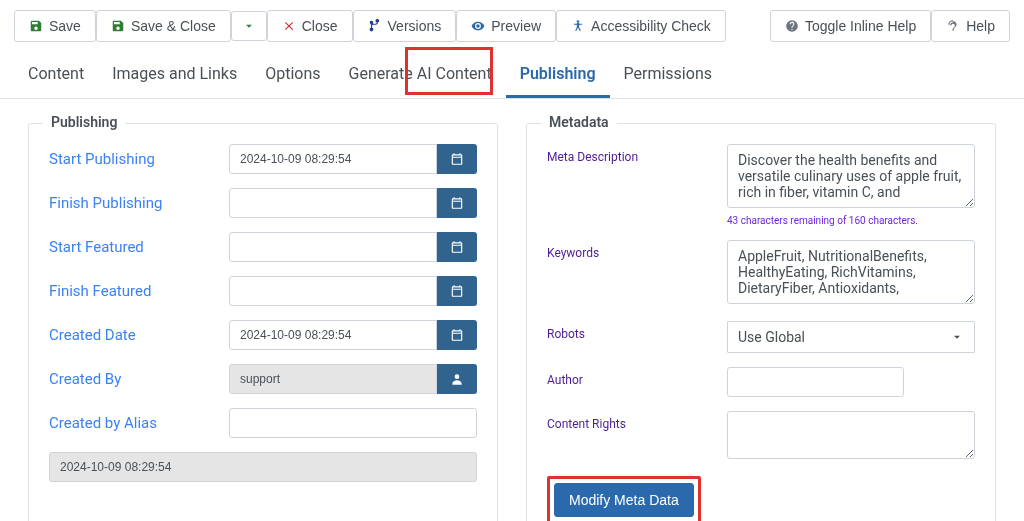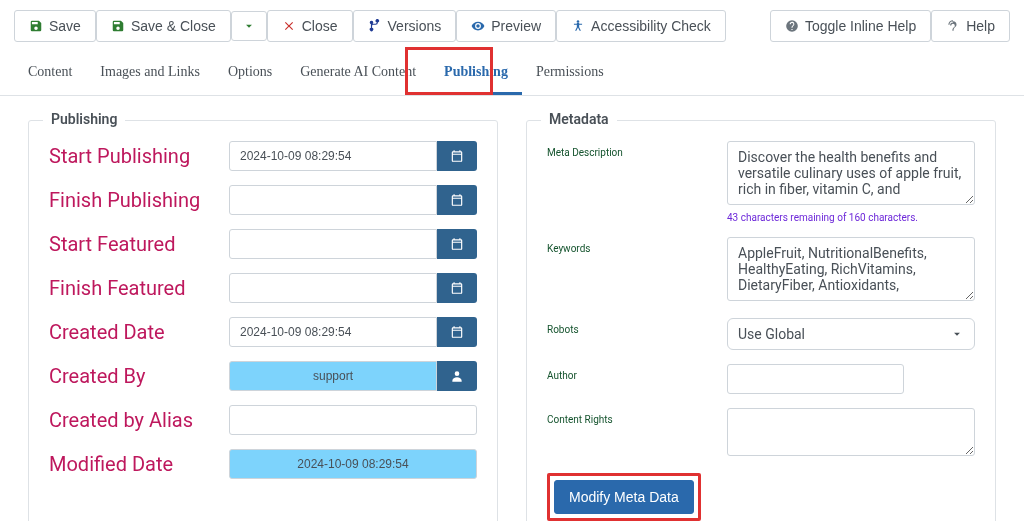--- a/index.html
+++ b/index.html
@@ -9,42 +9,42 @@
 .btn.caret { padding: 7px 10px; }
 .spacer { flex: 1; }
 .icon-svg { width: 14px; height: 14px; display: inline-block; }
 .green { fill: #2f7d32; }
 .red { fill: #c9302c; }
 .blue { fill: #1f3a93; }
 .bluelight { fill: #2a69ac; }
 .gray { fill: #6c757d; }
 
 .tabs { display: flex; border-bottom: 1px solid #dee2e6; padding: 0 14px; position: relative; }
-.tab { padding: 12px 14px; font-size: 14px; color: #495057; cursor: pointer; border-bottom: 2px solid transparent; font-family: Liberation Serif, serif; }
+.tab { padding: 12px 14px; font-size: 16px; color: #495057; cursor: pointer; border-bottom: 2px solid transparent; }
 .tab.active { color: #2a69ac; font-weight: 600; border-bottom: 3px solid #2a69ac; }
 .tab-highlight { position: absolute; border: 3px solid #e03131; pointer-events: none; }
 
 .panels { display: flex; gap: 28px; padding: 24px 28px; }
 .panel { flex: 1; border: 1px solid #dee2e6; border-radius: 3px; padding: 20px 20px 10px 20px; position: relative; }
 .panel-legend { position: absolute; top: -10px; left: 14px; background: #fff; padding: 0 8px; font-weight: 600; color: #495057; font-size: 14px; }
 
 .field-row { display: flex; align-items: center; margin-bottom: 14px; }
-.field-label { width: 180px; font-size: 20px; color: #be185d; padding-right: 10px; }
+.field-label { width: 180px; font-size: 15px; color: #3b82f6; padding-right: 10px; }
 .field-control { flex: 1; display: flex; }
 .input { flex: 1; border: 1px solid #ced4da; border-radius: 3px 0 0 3px; padding: 7px 10px; font-size: 12px; color: #495057; background: #fff; min-width: 0; }
-.input.readonly { background: #7dd3fc; text-align: center; }
+.input.readonly { background: #e5e5e5; }
 .input-addon { width: 40px; background: #30638e; display: flex; align-items: center; justify-content: center; border-radius: 0 3px 3px 0; cursor: pointer; }
 .input-addon svg { fill: #fff; width: 14px; height: 14px; }
 
 .meta-row { display: flex; margin-bottom: 14px; }
-.meta-label { width: 180px; font-size: 10px; color: #14532d; padding-top: 6px; }
+.meta-label { width: 180px; font-size: 12px; color: #4c1d95; padding-top: 6px; }
 .meta-control { flex: 1; }
 .textarea { width: 100%; border: 1px solid #ced4da; border-radius: 3px; padding: 7px 10px; font-size: 14px; color: #495057; font-family: inherit; resize: vertical; }
 .helper { font-size: 10px; color: #6d28d9; margin-top: 4px; margin-left: 0; }
-.select { width: 100%; border: 1px solid #ced4da; border-radius: 6px; padding: 7px 10px; font-size: 14px; color: #495057; background: #fff; display: flex; justify-content: space-between; align-items: center; cursor: pointer; }
+.select { width: 100%; border: 1px solid #ced4da; border-radius: 1px; padding: 7px 10px; font-size: 14px; color: #495057; background: #fff; display: flex; justify-content: space-between; align-items: center; cursor: pointer; }
 .select svg { width: 14px; height: 14px; fill: #495057; }
 
 .btn-primary { background: #2a69ac; color: #fff; border: 1px solid #2a69ac; border-radius: 3px; padding: 8px 14px; font-size: 14px; cursor: pointer; }
 .modify-highlight { border: 3px solid #e03131; display: inline-block; padding: 4px; border-radius: 2px; }
 </style>
 </head>
 <body>
 
 <div class="toolbar">
   <button class="btn">
@@ -192,21 +192,20 @@
     </div>
 
     <div class="field-row">
       <div class="field-label">Created by Alias</div>
       <div class="field-control">
         <input class="input" style="border-radius: 3px;" value="">
       </div>
     </div>
 
     <div class="field-row">
-      <div class="field-label">Modified Date</div>
       <div class="field-control">
         <input class="input readonly" readonly="" style="border-radius: 3px;" value="2024-10-09 08:29:54">
       </div>
     </div>
 
   </div>
 
   <div class="panel">
     <div class="panel-legend">Metadata</div>
 

